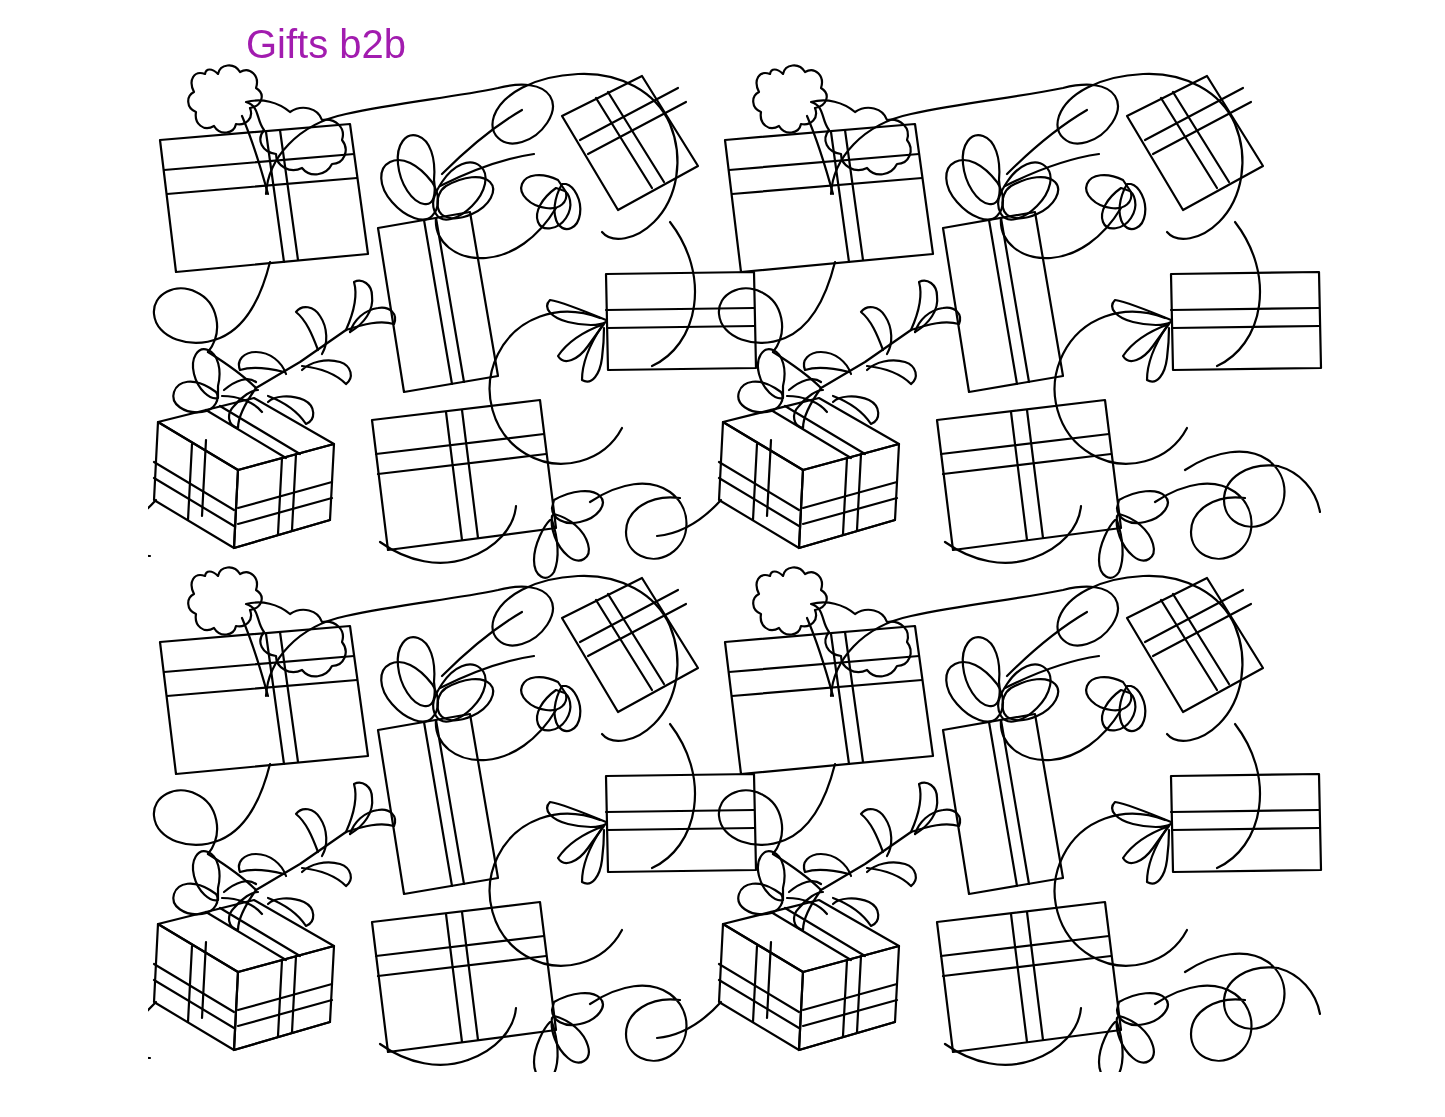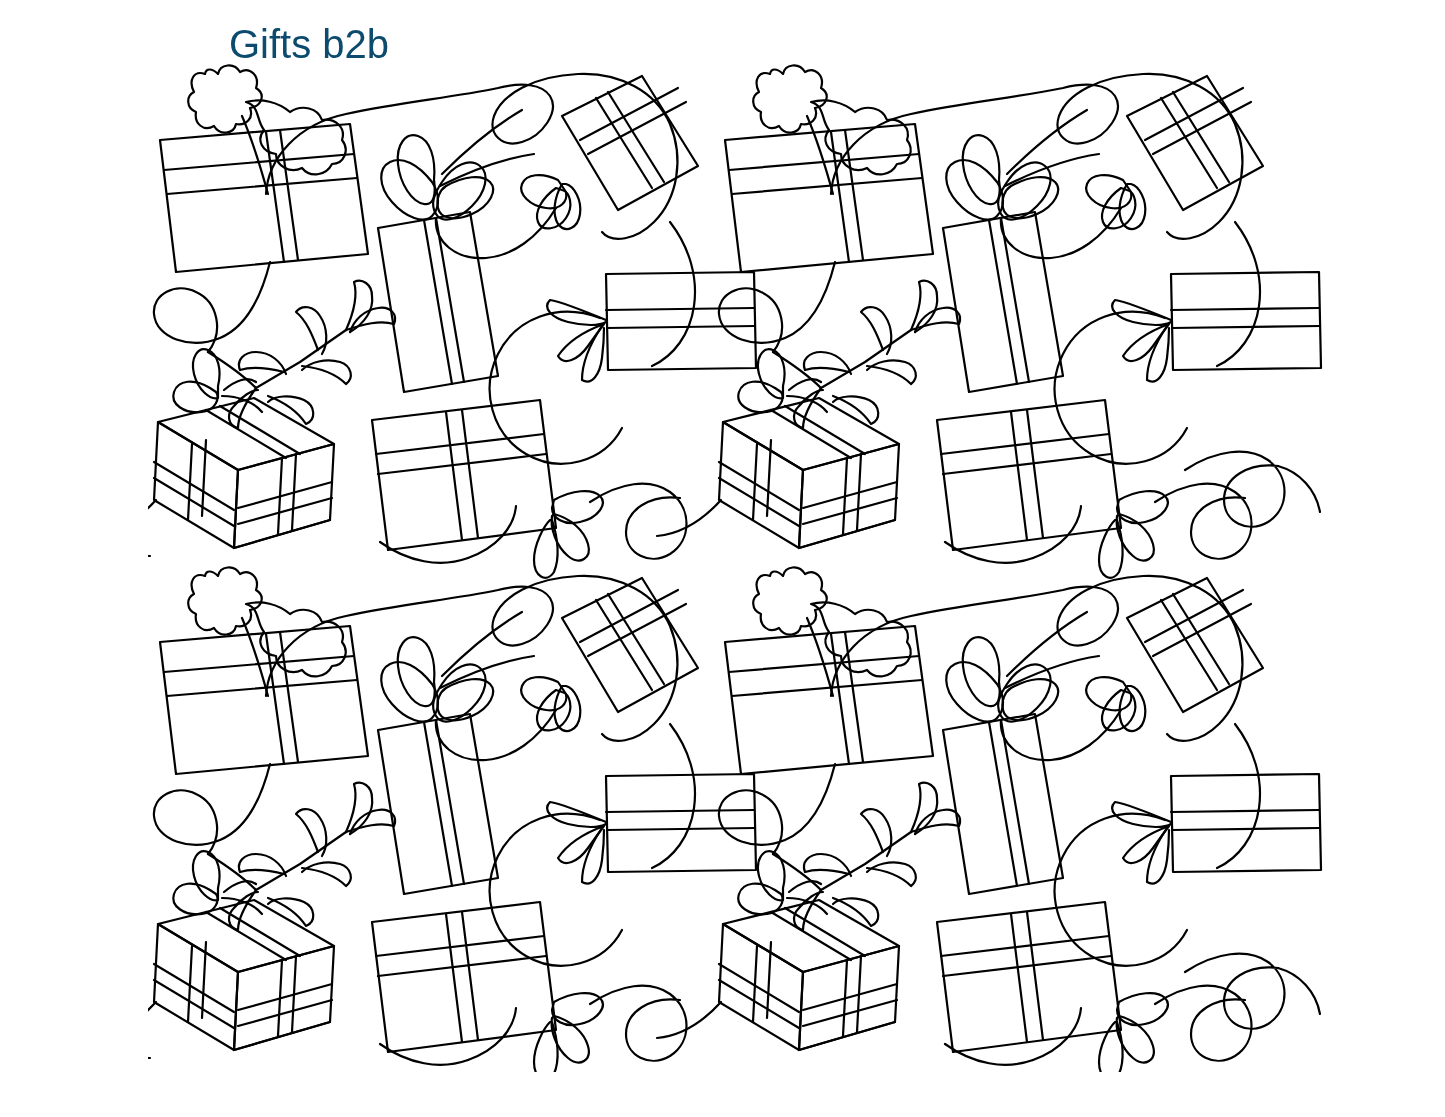--- a/index.html
+++ b/index.html
@@ -18,27 +18,27 @@
   #pattern-canvas {
     position: absolute;
     left: 0;
     top: 0;
     width: 1445px;
     height: 1117px;
     display: block;
   }
   #pattern-title {
     position: absolute;
-    left: 229px;
+    left: 246px;
     top: 21px;
     font-family: "Liberation Sans", sans-serif;
     font-size: 40px;
     font-weight: 400;
     line-height: 46px;
-    color: #0c4a6e;
+    color: #a21caf;
     letter-spacing: 0px;
     white-space: nowrap;
     user-select: none;
   }
 </style>
 </head>
 <body>
 
 <svg id="pattern-canvas" viewBox="0 0 1445 1117" xmlns="http://www.w3.org/2000/svg">
 

